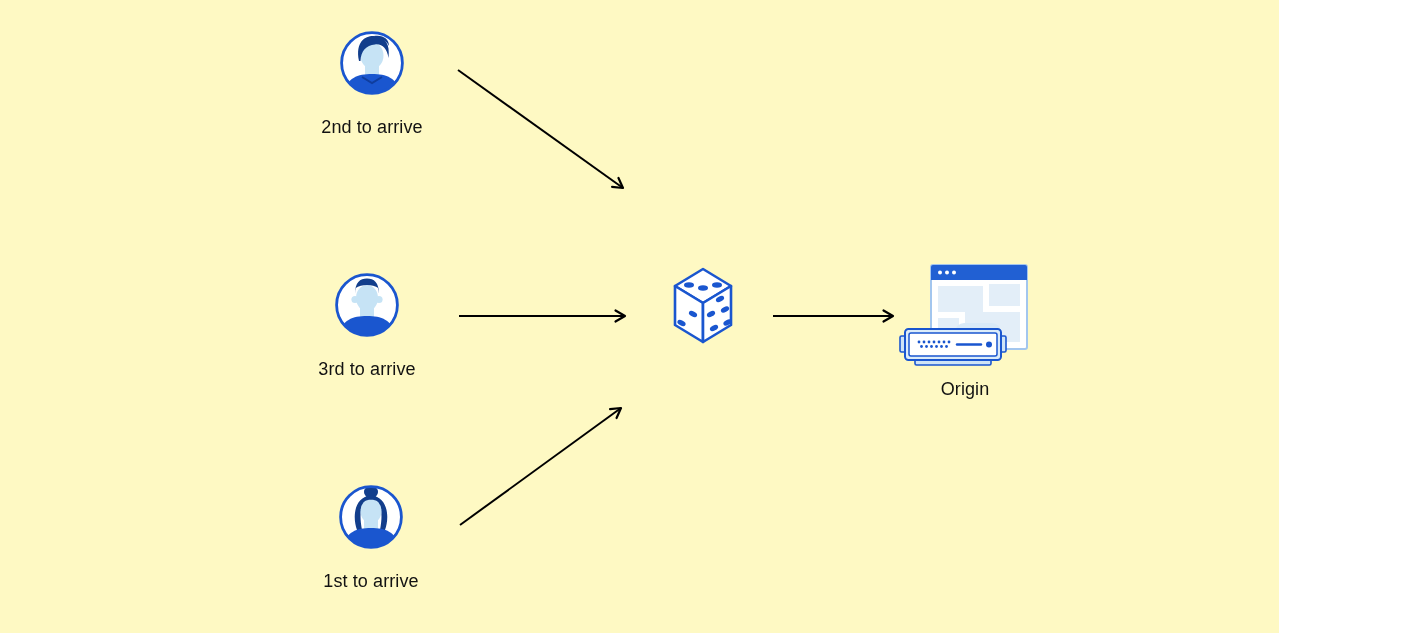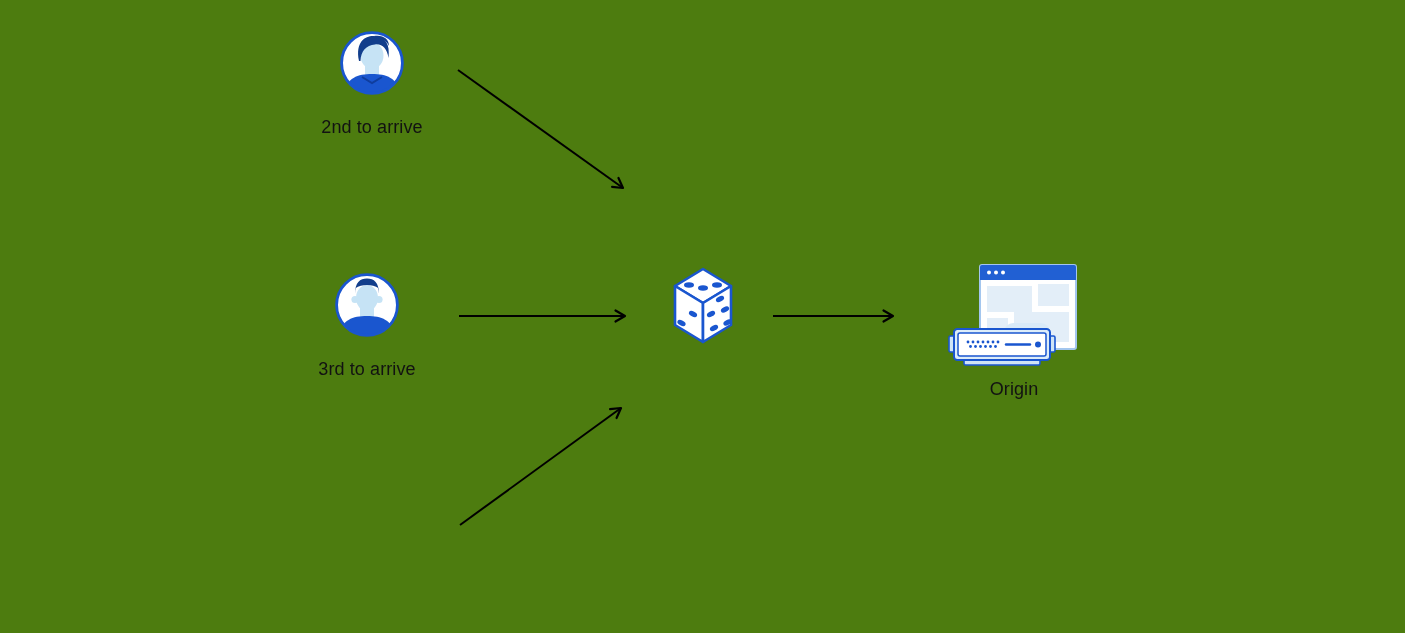--- a/index.html
+++ b/index.html
@@ -1,25 +1,25 @@
 <!DOCTYPE html>
 <html><head>
 <meta charset="utf-8">
 <style>
   html,body{margin:0;padding:0;background:#fff;}
-  .canvas{position:relative;width:1405px;height:633px;background:#4d7c0f;overflow:hidden;
+  .canvas{position:relative;width:1279px;height:633px;background:#fef9c3;overflow:hidden;
           font-family:"Liberation Sans",sans-serif;}
   .arrows{position:absolute;left:0;top:0;width:1405px;height:633px;}
   .node{position:absolute;display:flex;flex-direction:column;align-items:center;}
   .node .label{font-size:18px;color:#121212;margin-top:21px;white-space:nowrap;letter-spacing:.1px;}
   .node-user2{left:302px;top:30px;width:140px;}
   .node-user3{left:297px;top:272px;width:140px;}
   .node-user1{left:301px;top:484px;width:140px;}
   .node-dice{left:668px;top:266px;width:70px;}
-  .node-origin{left:944px;top:253px;width:140px;}
+  .node-origin{left:895px;top:253px;width:140px;}
   .node-origin .label{margin-top:11px;}
   .icon{display:block;line-height:0;}
 </style>
 </head>
 <body>
 
 <div class="canvas">
 
   <svg class="arrows" viewBox="0 0 1405 633">
     <defs>
@@ -72,20 +72,42 @@
           <circle cx="45" cy="27.5" r="3.6" fill="#c6e3f5"></circle>
           <ellipse cx="33" cy="26" rx="11" ry="13" fill="#c6e3f5"></ellipse>
           <path d="M21,22 C21,10.5 26,6.5 33,6.5 C40,6.5 45,10.5 45,22 L45,16.5 C41,13.5 37.5,13 33,13 C28.5,13 25,13.5 21,16.5 Z" fill="#123e8c"></path>
         </g>
         <circle cx="33" cy="33" r="30.4" fill="none" stroke="#1a56cf" stroke-width="2.8"></circle>
       </svg>
     </span>
     <span class="label">3rd to arrive</span>
   </div>
 
+  <div class="node node-user1">
+    <span class="icon">
+      <svg width="66" height="66" viewBox="0 0 66 66">
+        <defs>
+            <clipPath id="clipC">
+              <circle cx="33" cy="33" r="30.4"></circle>
+            </clipPath>
+          </defs>
+        <g clip-path="url(#clipC)">
+          <rect width="66" height="66" fill="#ffffff"></rect>
+          <ellipse cx="33" cy="8" rx="7" ry="6.5" fill="#123e8c"></ellipse>
+          <path d="M19,46 C14.5,34 15.5,13 33,11.5 C50.5,13 51.5,34 47,46 L42,46 C44.5,33 44,23.5 39.5,19.5 C36,16.8 30,16.8 26.5,19.5 C22,23.5 21.5,33 24,46 Z" fill="#123e8c"></path>
+          <rect x="26" y="34" width="14" height="14" fill="#c6e3f5"></rect>
+          <path d="M4,66 C7,48 18,44 33,44 C48,44 59,48 62,66 Z" fill="#1a56cf"></path>
+          <ellipse cx="33" cy="27" rx="10.5" ry="12.5" fill="#c6e3f5"></ellipse>
+          <path d="M33,13.5 C26.5,13.5 22.5,17.5 21.5,25 C23.5,18 27.5,15.8 33,15.8 C38.5,15.8 42.5,18 44.5,25 C43.5,17.5 39.5,13.5 33,13.5 Z" fill="#123e8c"></path>
+        </g>
+        <circle cx="33" cy="33" r="30.4" fill="none" stroke="#1a56cf" stroke-width="2.8"></circle>
+      </svg>
+    </span>
+    <span class="label">1st to arrive</span>
+  </div>
 
   <div class="node node-dice">
     <span class="icon">
       <svg width="70" height="80" viewBox="0 0 70 80">
         <g stroke="#1a56cf" stroke-width="2.6" stroke-linejoin="round" fill="#ffffff">
           <path d="M35,3 L63,20 L35,37 L7,20 Z"></path>
           <path d="M7,20 L35,37 L35,76 L7,59 Z"></path>
           <path d="M63,20 L35,37 L35,76 L63,59 Z"></path>
         </g>
         <g fill="#1a56cf">

